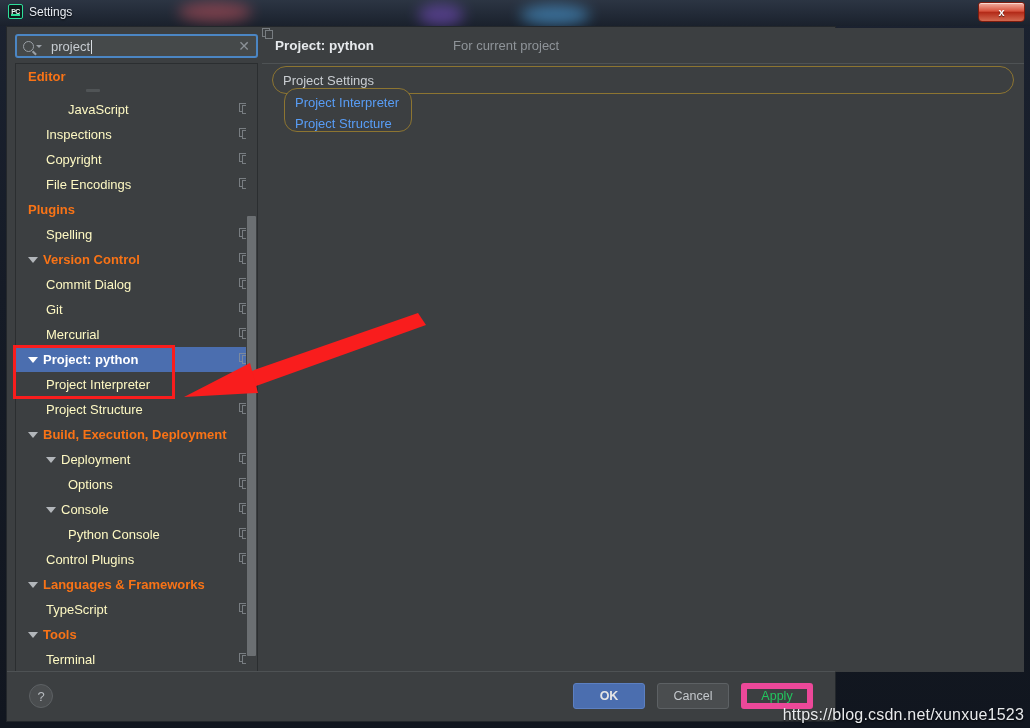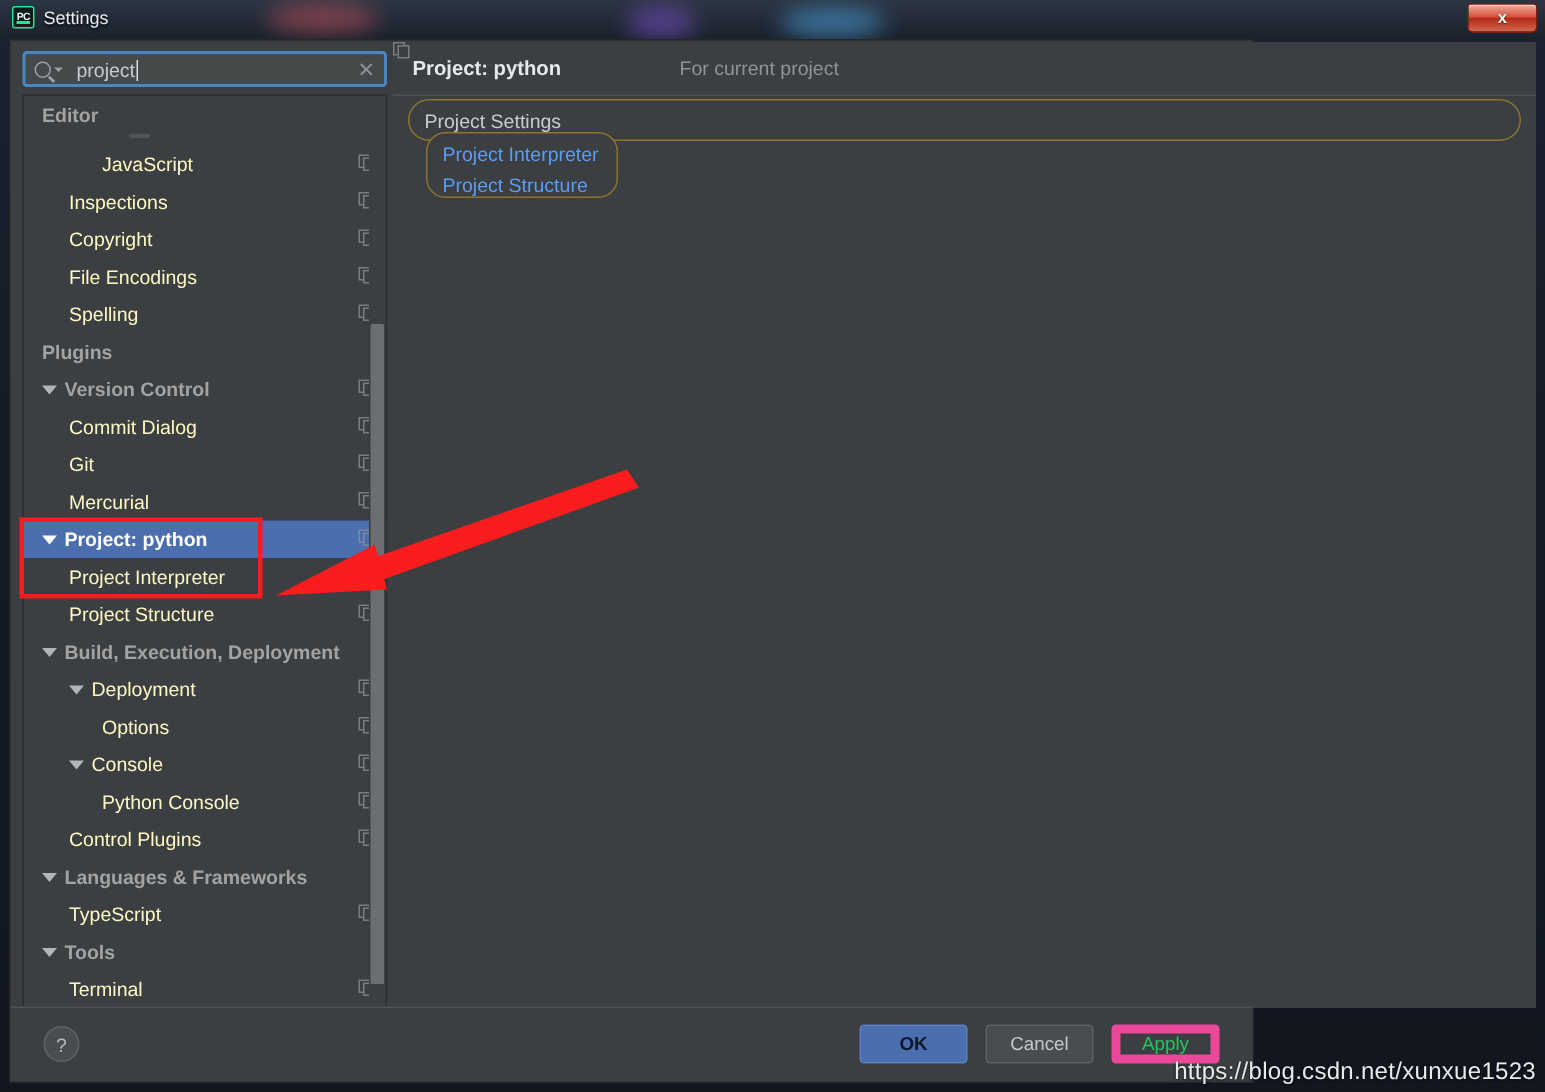--- a/index.html
+++ b/index.html
@@ -123,21 +123,21 @@
     overflow: hidden;
   }
   .tree-item {
     position: relative;
     height: 25px;
     display: flex; align-items: center;
     font-size: 13px; color: #fef9c3;
     cursor: default;
     padding-right: 22px;
   }
-  .tree-item.group { color: #a3a3a3; font-weight: bold; }
+  .tree-item.group { color: #f97316; font-weight: bold; }
   .tree-item.selected { background: #4b6eaf; color: #ffffff; }
   .tree-item .arrow {
     width: 0; height: 0; flex: 0 0 auto;
     border-left: 5px solid transparent; border-right: 5px solid transparent;
     border-top: 6px solid #b2b6ba;
     margin-right: 5px;
   }
   .tree-item.selected .arrow { border-top-color: #ffffff; }
   .tree-item .spacer { flex: 0 0 auto; }
   .copy-ic {
@@ -229,21 +229,21 @@
     position: absolute; top: 11px;
     width: 72px; height: 26px;
     border-radius: 3px;
     font-size: 12.5px;
     display: flex; align-items: center; justify-content: center;
     cursor: pointer;
   }
   #ok-btn {
     right: 190px;
     background: #4b6eaf; border: 1px solid #5c80c2;
-    color: #0f172a; font-weight: bold;
+    color: #e5e5e5; font-weight: bold;
   }
   #cancel-btn {
     right: 106px;
     background: #4a4d4f; border: 1px solid #5d6164; color: #c4c8cc;
   }
   #apply-btn {
     right: 22px;
     background: #42454700; border: 6px solid #ec4899; color: #22c55e;
   }
 
@@ -340,33 +340,33 @@
           </div>
           <div class="tree-item">
             <div class="spacer" style="width: 30px;"></div>
             <div class="spacer" style="width: 0px;"></div>
             <span>File Encodings</span>
             <span class="copy-ic">
               <i></i>
               <u></u>
             </span>
           </div>
+          <div class="tree-item group">
+            <div class="spacer" style="width: 12px;"></div>
+            <div class="spacer" style="width: 0px;"></div>
+            <span>Plugins</span>
+          </div>
           <div class="tree-item">
             <div class="spacer" style="width: 30px;"></div>
             <div class="spacer" style="width: 0px;"></div>
             <span>Spelling</span>
             <span class="copy-ic">
               <i></i>
               <u></u>
             </span>
-          </div>
-          <div class="tree-item group">
-            <div class="spacer" style="width: 12px;"></div>
-            <div class="spacer" style="width: 0px;"></div>
-            <span>Plugins</span>
           </div>
           <div class="tree-item group">
             <div class="spacer" style="width: 12px;"></div>
             <div class="arrow"></div>
             <span>Version Control</span>
             <span class="copy-ic">
               <i></i>
               <u></u>
             </span>
           </div>

